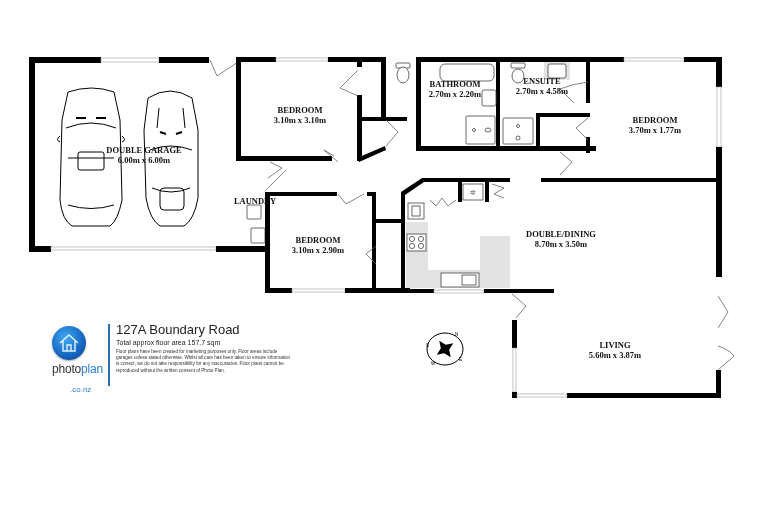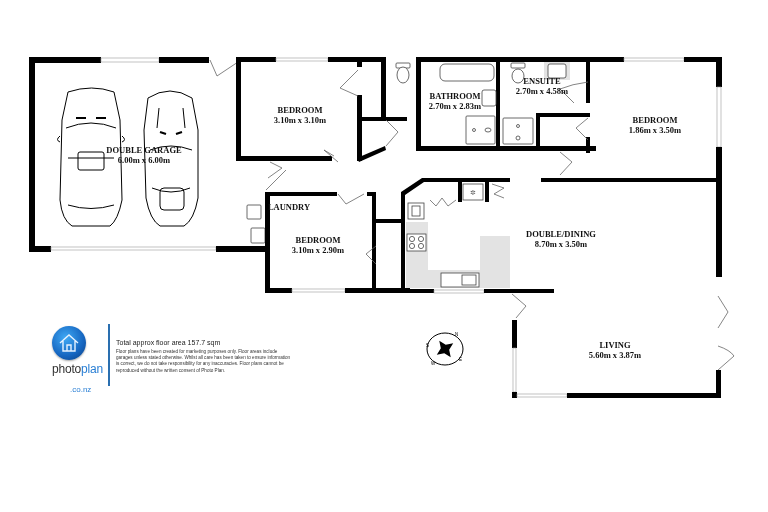--- a/index.html
+++ b/index.html
@@ -205,33 +205,33 @@
 </svg>
 
 <div class="room-label" style="left:144px; top:145px;">
   <div>DOUBLE GARAGE</div>
   <div>6.00m  x 6.00m</div>
 </div>
 <div class="room-label" style="left:300px; top:105px;">
   <div>BEDROOM</div>
   <div>3.10m  x 3.10m</div>
 </div>
-<div class="room-label" style="left:455px; top:91px;">
+<div class="room-label" style="left:455px; top:79px;">
   <div>BATHROOM</div>
-  <div>2.70m  x 2.83m</div>
+  <div>2.70m  x 2.20m</div>
 </div>
 <div class="room-label" style="left:542px; top:76px;">
   <div>ENSUITE</div>
   <div>2.70m  x 4.58m</div>
 </div>
 <div class="room-label" style="left:655px; top:115px;">
   <div>BEDROOM</div>
-  <div>1.86m  x 3.50m</div>
-</div>
-<div class="room-label" style="left:255px; top:202px;margin-left:34px;">
+  <div>3.70m  x 1.77m</div>
+</div>
+<div class="room-label" style="left:255px; top:196px;">
   <div>LAUNDRY</div>
 </div>
 <div class="room-label" style="left:318px; top:235px;">
   <div>BEDROOM</div>
   <div>3.10m  x 2.90m</div>
 </div>
 <div class="room-label" style="left:561px; top:229px;">
   <div>DOUBLE/DINING</div>
   <div>8.70m  x 3.50m</div>
 </div>
@@ -244,15 +244,16 @@
   <div class="logo-circle">
     <svg width="22" height="22" viewBox="0 0 22 22">
       <path d="M2 11 L11 3 L20 11 M5 9 L5 19 L17 19 L17 9 M9 19 L9 13 L13 13 L13 19" fill="none" stroke="#e6f2ff" stroke-width="1.4"></path>
     </svg>
   </div>
   <div class="logo-text">
     <span>photo</span><span class="accent">plan</span>
   </div>
   <div class="logo-sub">.co.nz</div>
   <div class="legend-divider"></div>
+  <div class="address">127A Boundary Road</div>
   <div class="area">Total approx floor area 157.7 sqm</div>
   <div class="disclaimer">Floor plans have been created for marketing purposes only. Floor areas include garages unless stated otherwise. Whilst all care has been taken to ensure information is correct, we do not take responsibility for any inaccuracies. Floor plans cannot be reproduced without the written consent of Photo Plan.</div>
 </div>
 
 </body></html>

